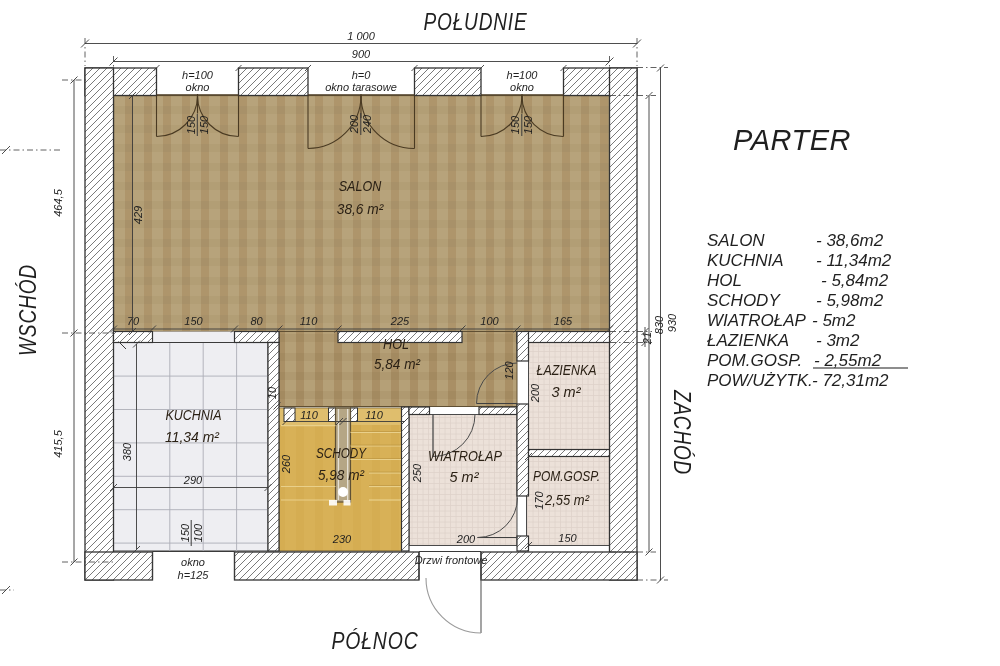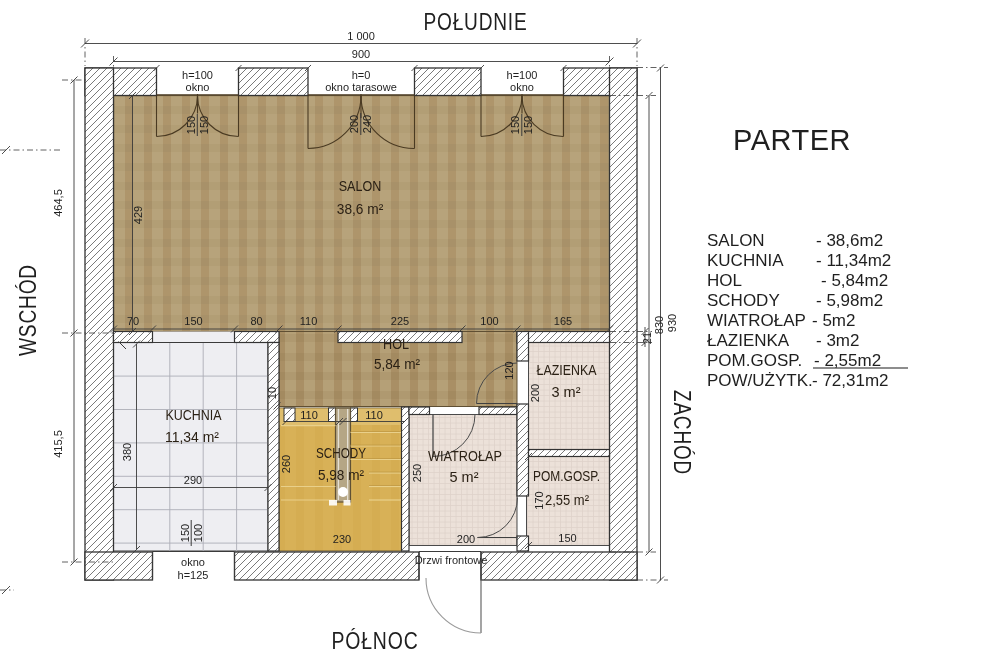--- a/index.html
+++ b/index.html
@@ -1,16 +1,16 @@
 <!DOCTYPE html>
 <html><head>
 <meta charset="utf-8">
 <style>
   html,body{margin:0;padding:0;background:#fff;}
-  .page{position:relative;width:1000px;height:666px;background:#fff;overflow:hidden;}
+  .page{position:relative;width:1000px;height:666px;background:#fff;overflow:hidden;font-style:italic;}
   text{font-family:"Liberation Sans",sans-serif;fill:#1f1f1f;}
   .room{fill:#2b2115;}
   .dim{font-size:11px;}
   .room{font-size:14.5px;}
   .big{font-size:24px;letter-spacing:1px;}
 </style>
 </head>
 <body>
 <div class="page">
 <svg width="1000" height="666" viewBox="0 0 1000 666" xmlns="http://www.w3.org/2000/svg">

